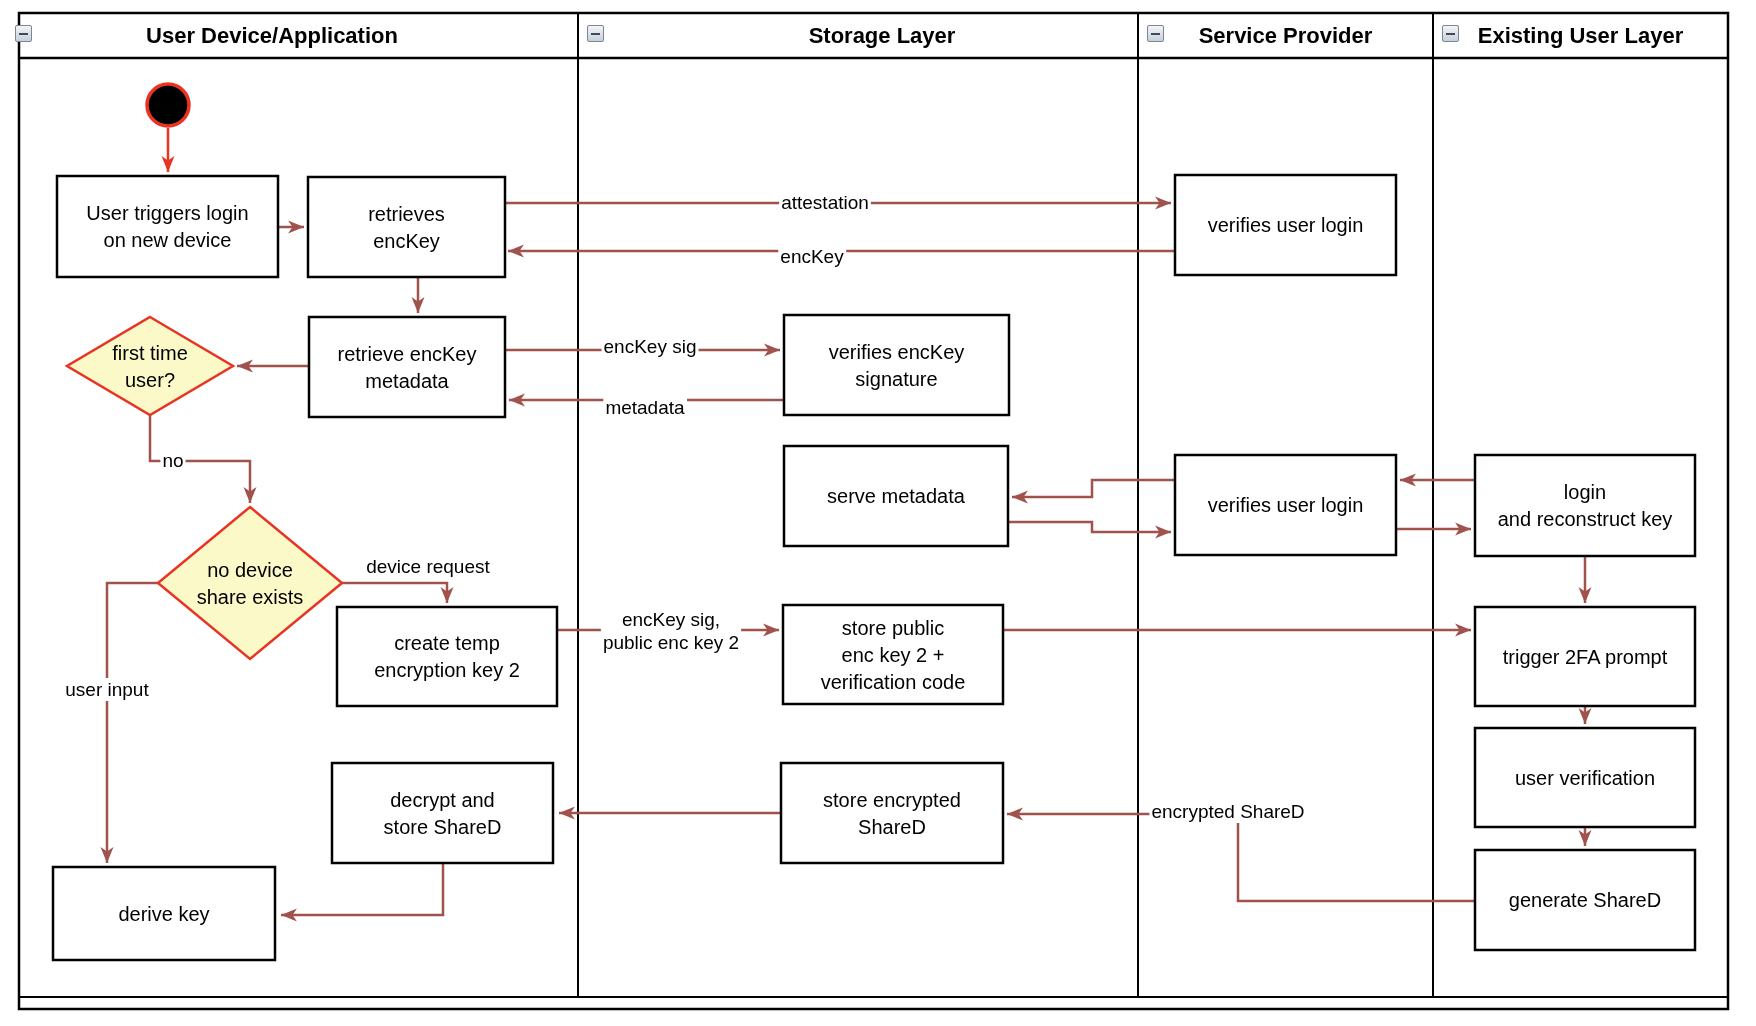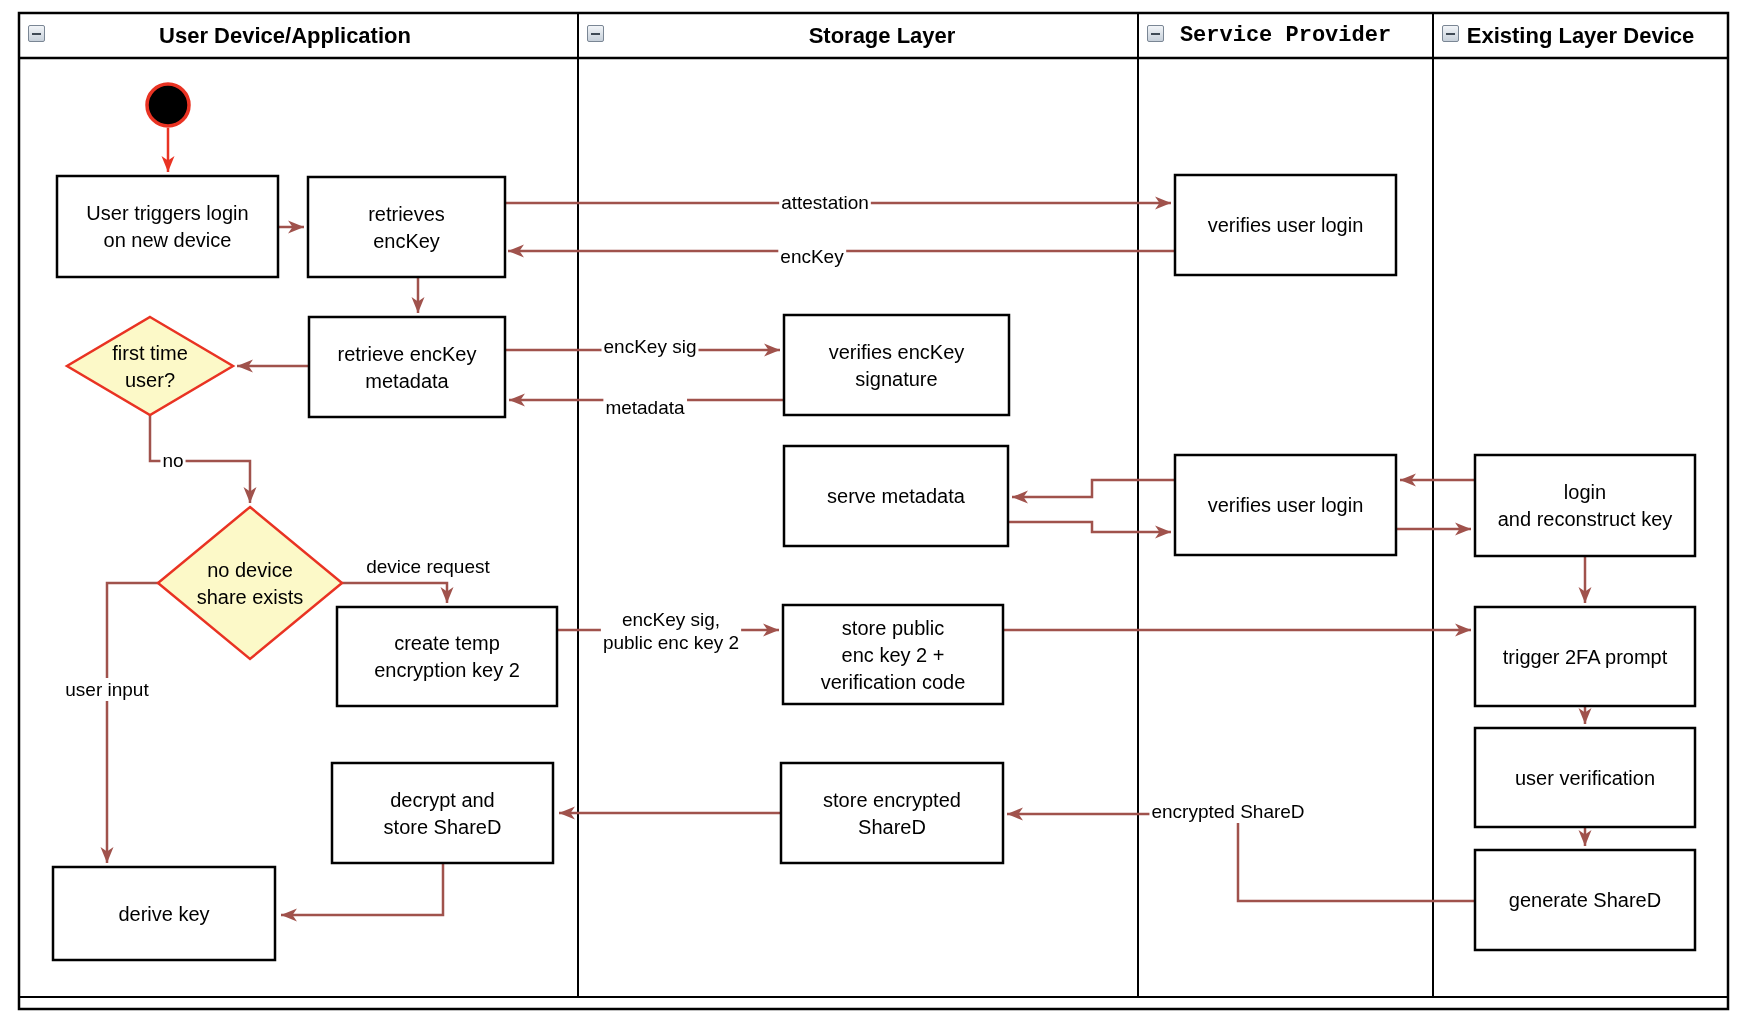--- a/index.html
+++ b/index.html
@@ -177,41 +177,41 @@
         <rect x="1475" y="728" width="220" height="99" fill="#ffffff" stroke="#000000" stroke-width="2.5"></rect>
         <text fill="#000000" font-size="20" text-anchor="middle"><tspan x="1585" y="784.5">user verification</tspan></text>
       </g>
       <g>
         <rect x="1475" y="850" width="220" height="100" fill="#ffffff" stroke="#000000" stroke-width="2.5"></rect>
         <text fill="#000000" font-size="20" text-anchor="middle"><tspan x="1585" y="907">generate ShareD</tspan></text>
       </g>
     </svg>
 
   <div id="lane-headers">
-  <div class="lane-header" style="left: 19px; width: 458px; padding-left: 37px;">
+  <div class="lane-header" style="left: 6px; width: 458px; padding-left: 37px;">
     <span class="collapse-icon">
           <span class="minus-line"></span>
         </span>
     <span class="lane-title" style="font-size: 22px;">User Device/Application</span>
   </div>
 
   <div class="lane-header" style="left: 578px; width: 608px;">
     <span class="collapse-icon">
           <span class="minus-line"></span>
         </span>
     <span class="lane-title" style="font-size: 22px;">Storage Layer</span>
   </div>
 
   <div class="lane-header" style="left: 1138px; width: 295px;">
     <span class="collapse-icon">
           <span class="minus-line"></span>
         </span>
-    <span class="lane-title" style="font-size: 22px; font-family: Liberation Mono, monospace;">Service Provider</span>
+    <span class="lane-title" style="font-size: 22px;">Service Provider</span>
   </div>
 
   <div class="lane-header" style="left: 1433px; width: 295px;">
     <span class="collapse-icon">
           <span class="minus-line"></span>
         </span>
-    <span class="lane-title" style="font-size: 22px;">Existing Layer Device</span>
+    <span class="lane-title" style="font-size: 22px;">Existing User Layer</span>
   </div>
 </div>
 </div>
 
 </body></html>

